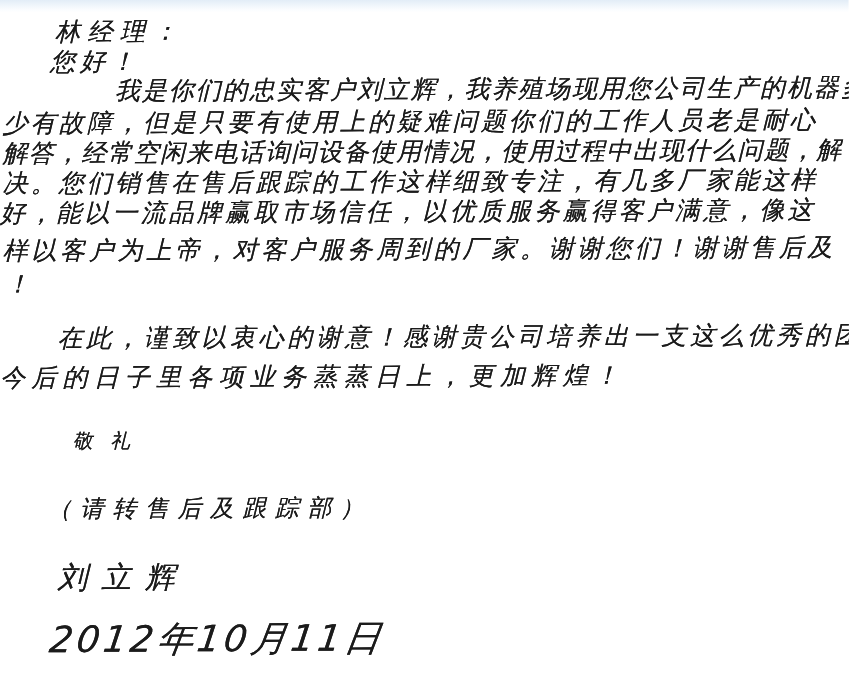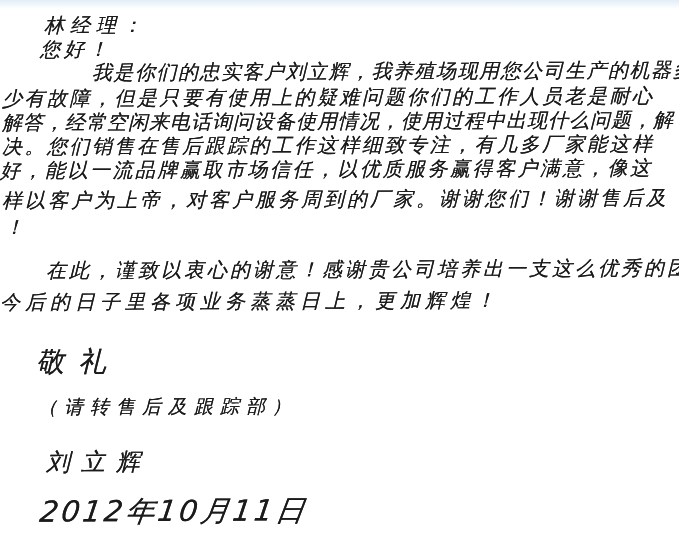--- a/index.html
+++ b/index.html
@@ -38,21 +38,21 @@
   .p1-l1 { top: 84px;  left: 2px;  font-size: 20px; letter-spacing: 2.5px; }
   .p1-l2 { top: 108px; left: 2px;  font-size: 20px; letter-spacing: 1px; }
   .p1-l3 { top: 132px; left: 2px;  font-size: 20px; letter-spacing: 2.5px; }
   .p1-l4 { top: 156px; left: 0px;  font-size: 20px; letter-spacing: 2.5px; }
   .p1-l5 { top: 186px; left: 2px;  font-size: 20px; letter-spacing: 3px; }
   .p1-l6 { top: 214px; left: 4px;  font-size: 20px; letter-spacing: 2px; }
 
   .p2-l0 { top: 256px; left: 46px; font-size: 20px; letter-spacing: 3px; }
   .p2-l1 { top: 288px; left: 0px;  font-size: 20px; letter-spacing: 5px; }
 
-  .closing   { top: 343px; left: 36px; font-size: 28px; letter-spacing: 14px; }
+  .closing   { top: 343px; left: 58px; font-size: 16px; letter-spacing: 14px; }
   .note      { top: 394px; left: 38px; font-size: 19px; letter-spacing: 7px; }
   .signature { top: 446px; left: 46px; font-size: 24px; letter-spacing: 11px; }
   .date      { top: 492px; left: 40px; font-size: 29px; letter-spacing: 3px;
                transform: skewX(-8deg) rotate(-0.3deg); }
 </style>
 </head>
 <body>
 
 <div class="page">
   <div class="top-band"></div>

